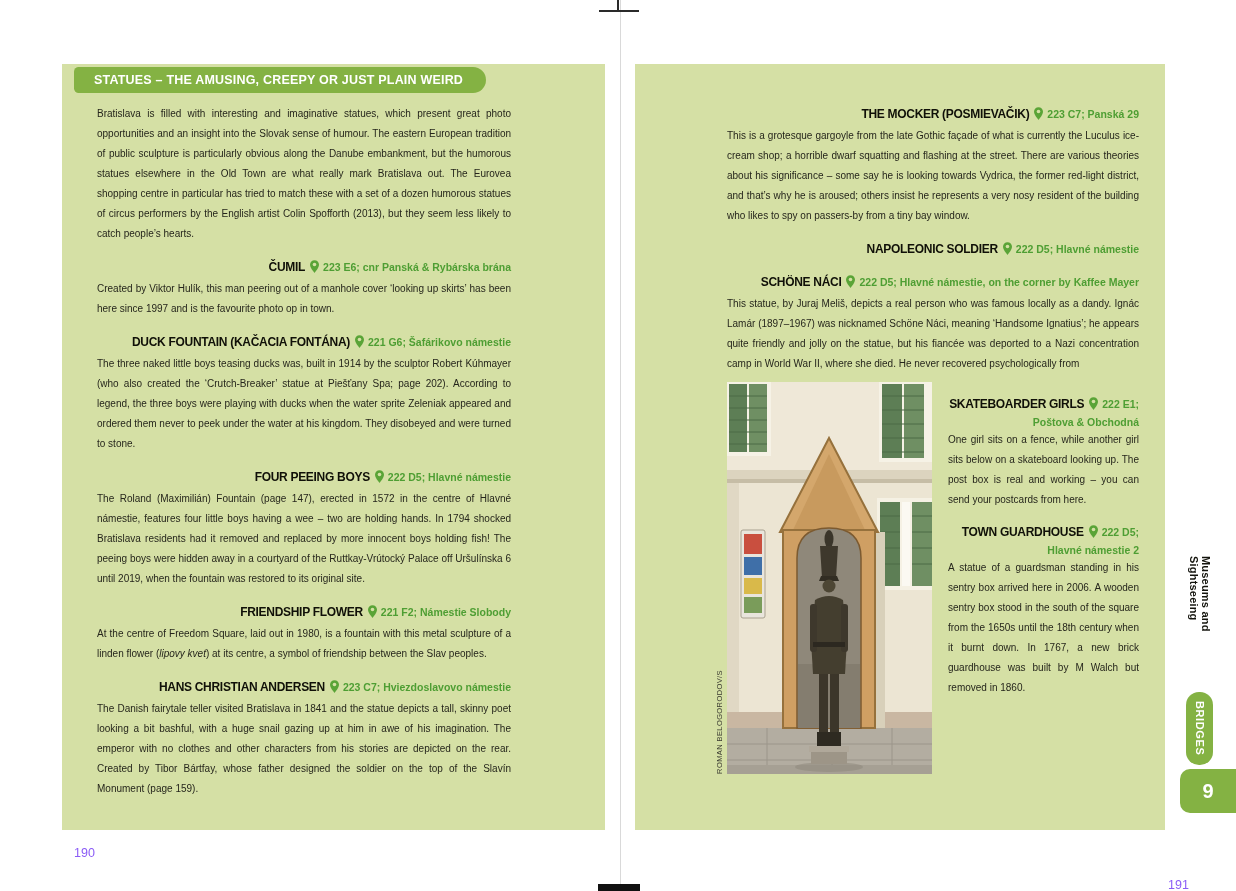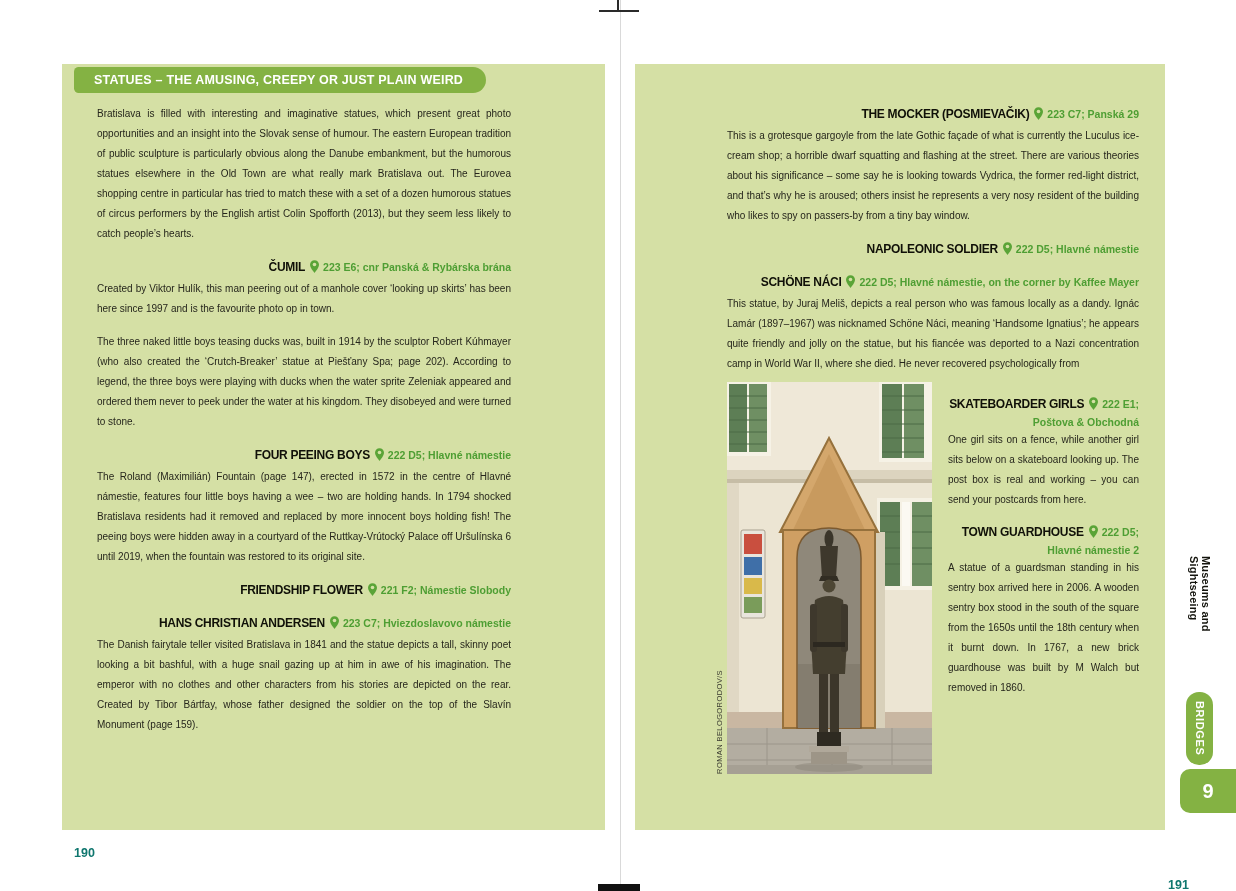--- a/index.html
+++ b/index.html
@@ -35,21 +35,21 @@
   .ref2 { display:block; font-weight:bold; font-size:10.5px; color:var(--ref-green,#4e9e33); margin-top:2px;margin-left:38px; }
 
   .photo-row { display:flex; margin-top:8px; }
   .photo { position:relative; width:205px; height:392px; margin:0 16px 0 0; padding:0; flex:0 0 auto; }
   .photo svg { display:block; }
   .credit { position:absolute; left:-12px; bottom:0; writing-mode:vertical-rl; transform:rotate(180deg);
             font-size:7.5px; color:#3a3a30; letter-spacing:0.4px; white-space:nowrap; }
   .side-col { flex:1 1 auto; min-width:0; }
   .side-col .entry { margin-top:12px; }
 
-  .pageno { position:absolute; top:846px; font-size:12.5px; font-weight:bold; color:#0f766e;text-align:right; }
+  .pageno { position:absolute; top:846px; font-size:12.5px; font-weight:normal; color:#8b5cf6;text-align:right; }
   .pageno-left  { left:74px; }
   .pageno-right { left:1168px;margin-top:32px; }
 
   .side-section-label { position:absolute; left:1188px; top:556px; height:136px;
             writing-mode:vertical-rl; font-size:11px; font-weight:bold; color:#14140d;
             display:flex; align-items:center; letter-spacing:0.2px; }
   .bridges-tab { position:absolute; left:1186px; top:692px; width:27px; height:73px;
             background:var(--accent,#84b243); border-radius:13px; color:#fff;
             writing-mode:vertical-rl; font-weight:bold; font-size:11px; letter-spacing:0.6px;
             display:flex; align-items:center; justify-content:center; }
@@ -78,40 +78,47 @@
         <div class="entry-head">
           <span class="entry-title">ČUMIL</span><span class="pin"><svg viewBox="0 0 10 14" width="9" height="13">
                 <path d="M5 0C2.2 0 0 2.2 0 5c0 3.5 5 9 5 9s5-5.5 5-9C10 2.2 7.8 0 5 0z" fill="#5aa437"></path>
                 <circle cx="5" cy="4.8" r="2" fill="#d5e0a5"></circle>
               </svg></span><span class="entry-ref">223 E6; cnr Panská &amp; Rybárska brána</span>
         </div>
         <p class="body">Created by Viktor Hulík, this man peering out of a manhole cover ‘looking up skirts’ has been here since 1997 and is the favourite photo op in town.</p>
       </div>
 
       <div class="entry">
+        <div class="entry-head">
+          <span class="entry-title">DUCK FOUNTAIN  (KAČACIA FONTÁNA)</span><span class="pin"><svg viewBox="0 0 10 14" width="9" height="13">
+                <path d="M5 0C2.2 0 0 2.2 0 5c0 3.5 5 9 5 9s5-5.5 5-9C10 2.2 7.8 0 5 0z" fill="#5aa437"></path>
+                <circle cx="5" cy="4.8" r="2" fill="#d5e0a5"></circle>
+              </svg></span><span class="entry-ref">221 G6; Šafárikovo námestie</span>
+        </div>
         <p class="body">The three naked little boys teasing ducks was, built in 1914 by the sculptor Robert Kúhmayer (who also created the ‘Crutch-Breaker’ statue at Piešťany Spa; page 202). According to legend, the three boys were playing with ducks when the water sprite Zeleniak appeared and ordered them never to peek under the water at his kingdom. They disobeyed and were turned to stone.</p>
       </div>
 
       <div class="entry">
         <div class="entry-head">
           <span class="entry-title">FOUR PEEING BOYS</span><span class="pin"><svg viewBox="0 0 10 14" width="9" height="13">
                 <path d="M5 0C2.2 0 0 2.2 0 5c0 3.5 5 9 5 9s5-5.5 5-9C10 2.2 7.8 0 5 0z" fill="#5aa437"></path>
                 <circle cx="5" cy="4.8" r="2" fill="#d5e0a5"></circle>
               </svg></span><span class="entry-ref">222 D5; Hlavné námestie</span>
         </div>
         <p class="body">The Roland (Maximilián) Fountain (page 147), erected in 1572 in the centre of Hlavné námestie, features four little boys having a wee – two are holding hands. In 1794 shocked Bratislava residents had it removed and replaced by more innocent boys holding fish! The peeing boys were hidden away in a courtyard of the Ruttkay-Vrútocký Palace off Uršulínska 6 until 2019, when the fountain was restored to its original site.</p>
       </div>
 
       <div class="entry">
         <div class="entry-head">
           <span class="entry-title">FRIENDSHIP FLOWER</span><span class="pin"><svg viewBox="0 0 10 14" width="9" height="13">
                 <path d="M5 0C2.2 0 0 2.2 0 5c0 3.5 5 9 5 9s5-5.5 5-9C10 2.2 7.8 0 5 0z" fill="#5aa437"></path>
                 <circle cx="5" cy="4.8" r="2" fill="#d5e0a5"></circle>
               </svg></span><span class="entry-ref">221 F2; Námestie Slobody</span>
         </div>
+        <p class="body"><span>At the centre of Freedom Square, laid out in 1980, is a fountain with this metal sculpture of a linden flower (</span><span class="it">lipovy kvet</span><span>) at its centre, a symbol of friendship between the Slav peoples.</span></p>
       </div>
 
       <div class="entry">
         <div class="entry-head">
           <span class="entry-title">HANS CHRISTIAN ANDERSEN</span><span class="pin"><svg viewBox="0 0 10 14" width="9" height="13">
                 <path d="M5 0C2.2 0 0 2.2 0 5c0 3.5 5 9 5 9s5-5.5 5-9C10 2.2 7.8 0 5 0z" fill="#5aa437"></path>
                 <circle cx="5" cy="4.8" r="2" fill="#d5e0a5"></circle>
               </svg></span><span class="entry-ref">223 C7; Hviezdoslavovo námestie</span>
         </div>
         <p class="body">The Danish fairytale teller visited Bratislava in 1841 and the statue depicts a tall, skinny poet looking a bit bashful, with a huge snail gazing up at him in awe of his imagination. The emperor with no clothes and other characters from his stories are depicted on the rear. Created by Tibor Bártfay, whose father designed the soldier on the top of the Slavín Monument (page 159).</p>

